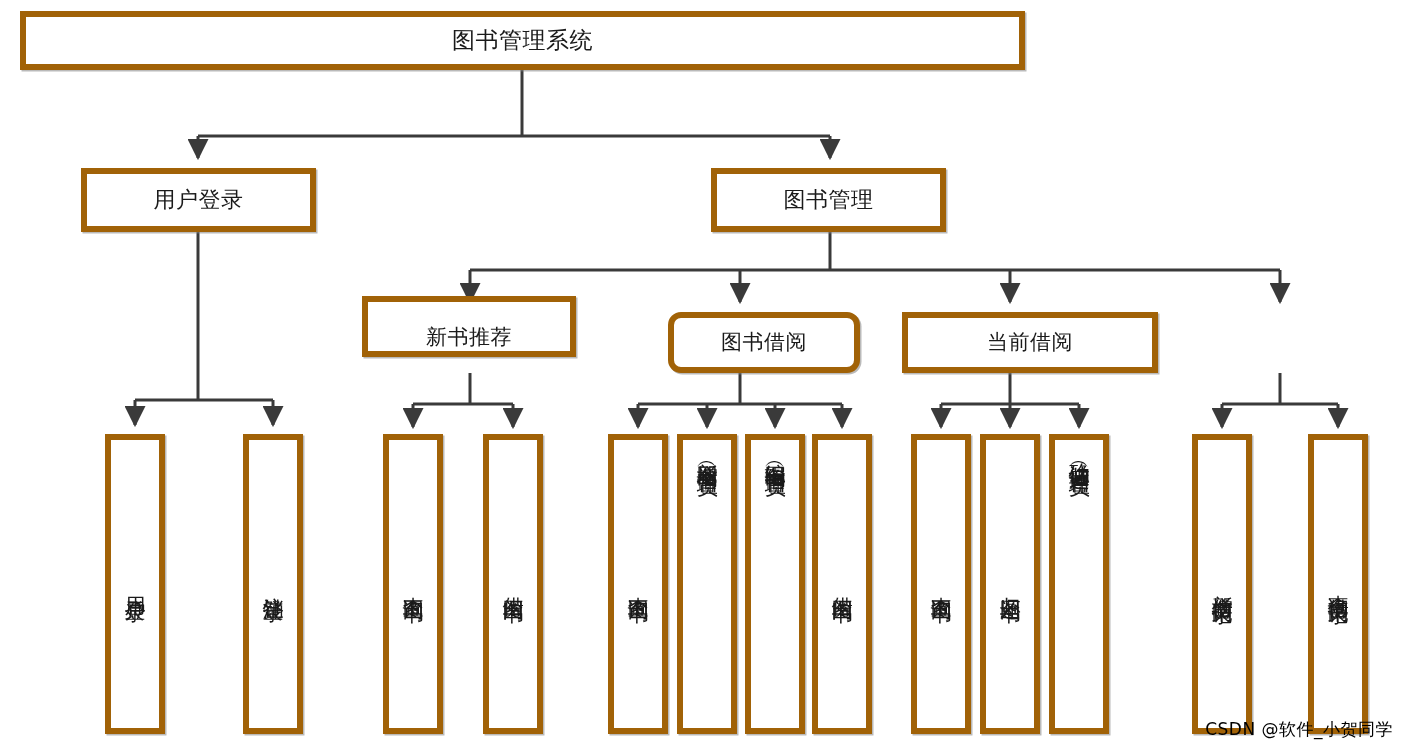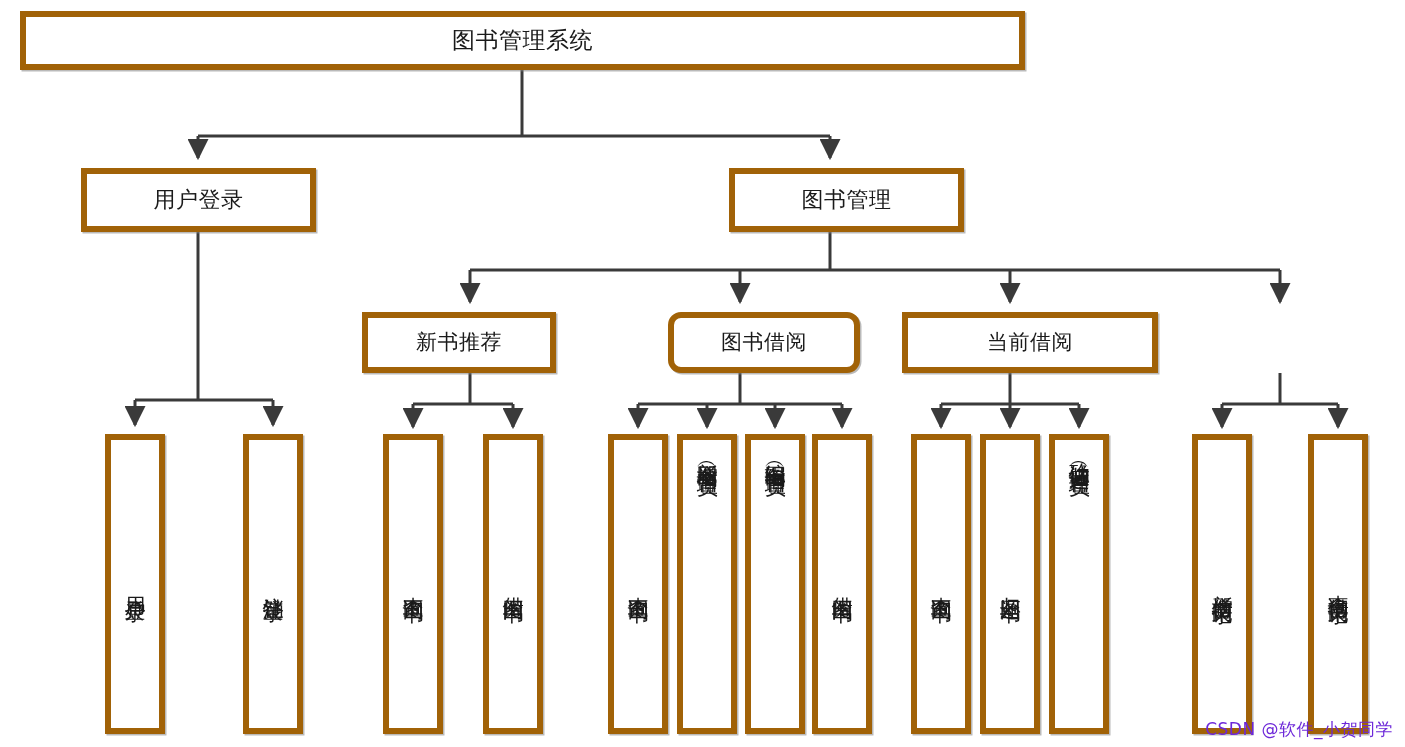--- a/index.html
+++ b/index.html
@@ -71,21 +71,21 @@
     align-items: center;
   }
   .node.leaf.centered .label {
     margin-top: 0;
   }
   #watermark {
     position: absolute;
     right: 12px;
     bottom: 6px;
     font-size: 17px;
-    color: #6d28d9;
+    color: #000000;
     white-space: nowrap;
     z-index: 5;
     letter-spacing: 0.5px;
   }
 </style>
 </head>
 <body>
 
 <div id="diagram-root">
 
@@ -140,25 +140,25 @@
     </g>
   </svg>
 
   <div class="node root" style="left:20px; top:11px; width:1005px; height:59px;">
     <span class="label">图书管理系统</span>
   </div>
 
   <div class="node level2" style="left:81px; top:168px; width:235px; height:64px;">
     <span class="label">用户登录</span>
   </div>
-  <div class="node level2" style="left:711px; top:168px; width:235px; height:64px;margin-left:18px;">
+  <div class="node level2" style="left:711px; top:168px; width:235px; height:64px;">
     <span class="label">图书管理</span>
   </div>
 
-  <div class="node level3" style="left:362px; top:312px; width:194px; height:61px;">
+  <div class="node level3" style="left:362px; top:296px; width:214px; height:61px;align-items:flex-end;">
     <span class="label">新书推荐</span>
   </div>
   <div class="node level3" style="left:668px; top:312px; width:192px; height:61px;border-radius:13px;">
     <span class="label">图书借阅</span>
   </div>
   <div class="node level3" style="left:902px; top:312px; width:256px; height:61px;">
     <span class="label">当前借阅</span>
   </div>
 
   <div class="node leaf centered" style="left:105px; top:434px; width:60px; height:300px;">

